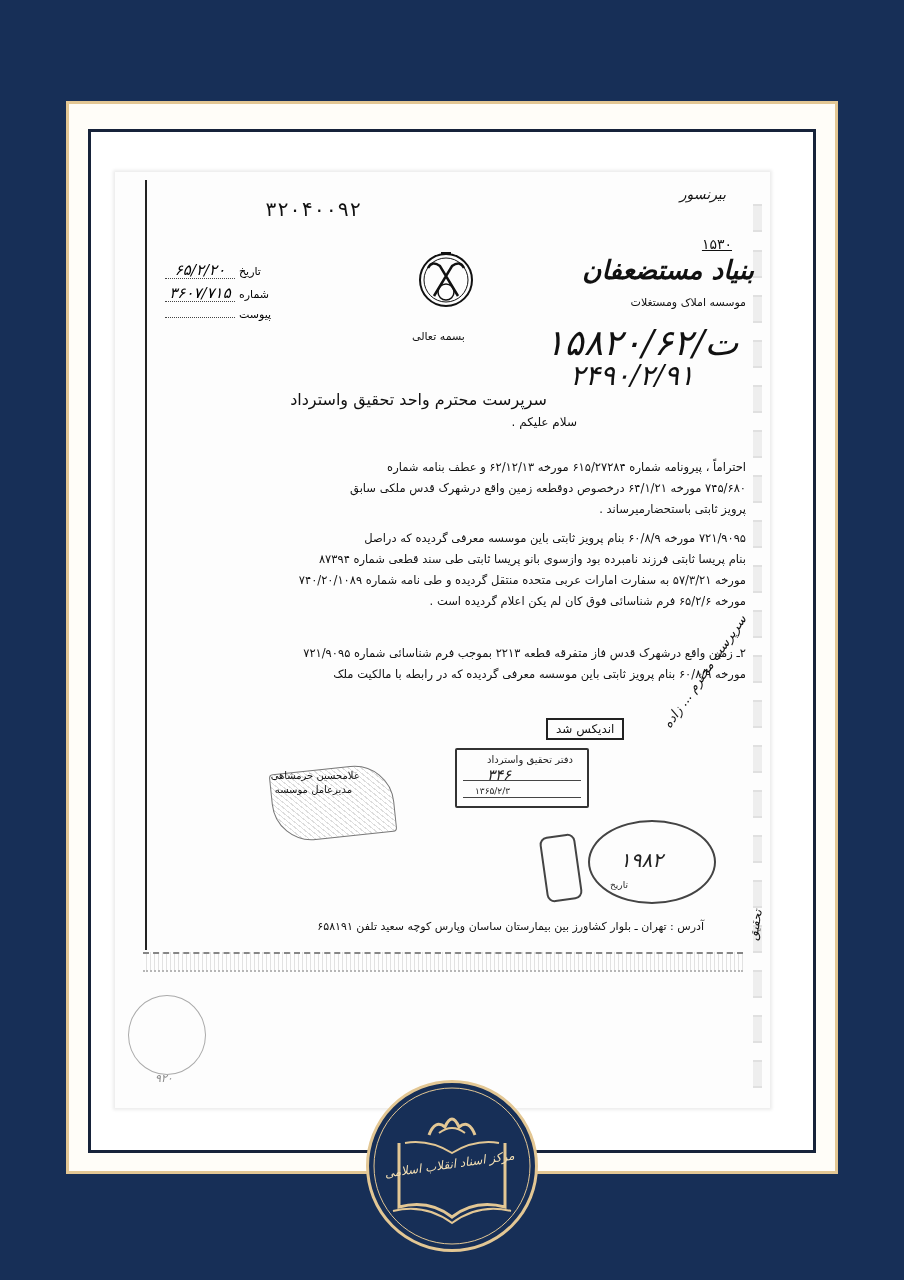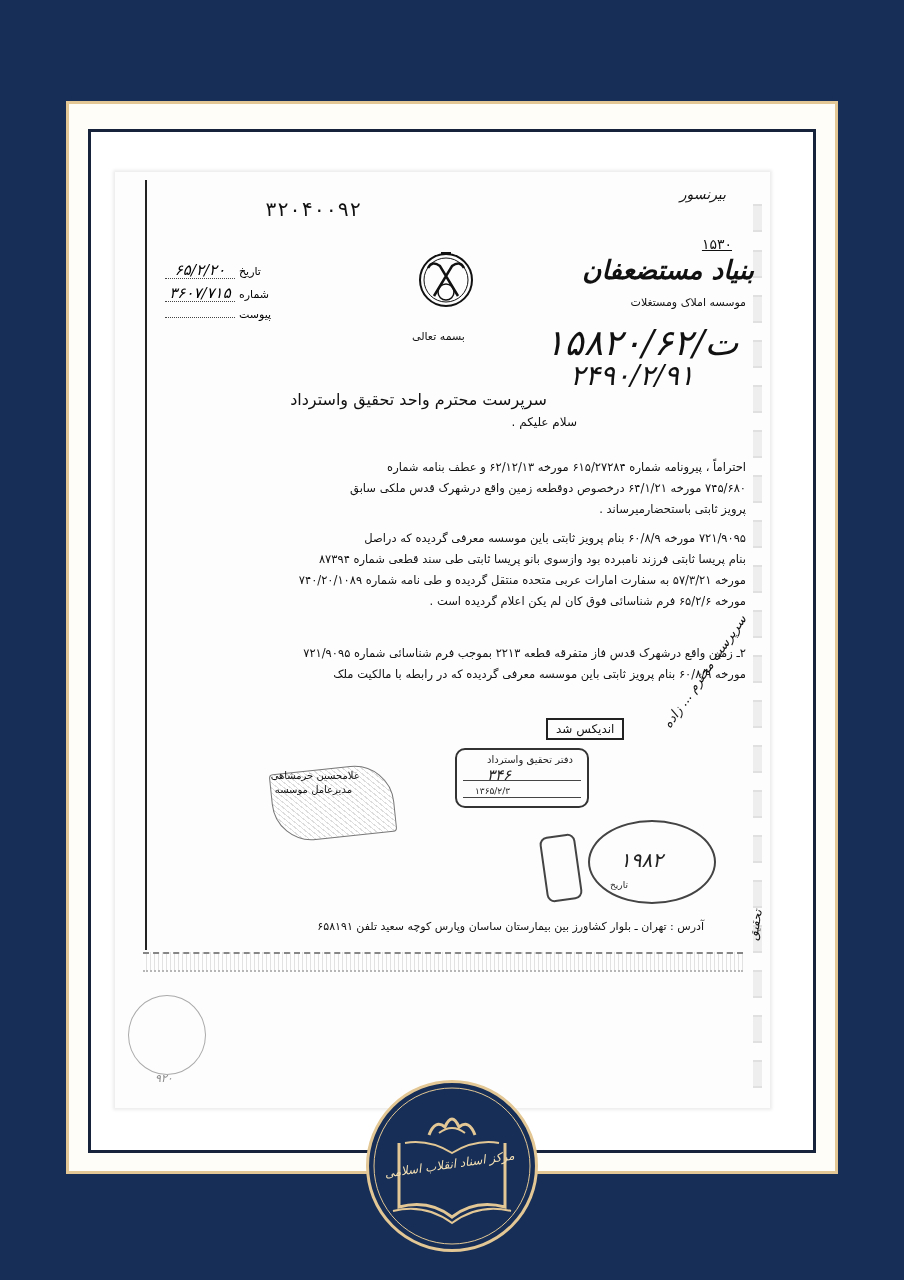--- a/index.html
+++ b/index.html
@@ -54,21 +54,21 @@
   .p-intro { top:457px; }
   .p-item1 { top:528px; }
   .p-item2 { top:643px; }
   .para p { margin:0; white-space:nowrap; }
   .indexed-stamp {
     position:absolute; left:546px; top:718px; padding:2px 8px; font-size:12px;
     border:2px solid #222; direction:rtl; color:#111;
   }
   .office-stamp {
     position:absolute; left:455px; top:748px; width:130px; height:56px;
-    border:2px solid #333; border-radius:10px; font-size:10px; direction:rtl; color:#222;
+    border:2px solid #333; border-radius:2px; font-size:10px; direction:rtl; color:#222;
   }
   .office-stamp .s-title { position:absolute; right:14px; top:4px; }
   .office-stamp .s-num { position:absolute; left:30px; top:16px; font-size:15px; letter-spacing:3px; font-family:"DejaVu Serif", serif; font-style:italic; }
   .office-stamp .s-date { position:absolute; left:18px; top:36px; font-size:9px; letter-spacing:1px; }
   .office-stamp .s-line { position:absolute; left:6px; right:6px; height:1px; background:#444; }
   .signature-stamp {
     position:absolute; left:272px; top:768px; width:120px; height:68px;
     transform:rotate(-6deg); border:1px solid #777; border-radius:4px 40px 4px 40px;
     background:repeating-linear-gradient(45deg,#fff 0 3px,#ddd 3px 4px);
   }

